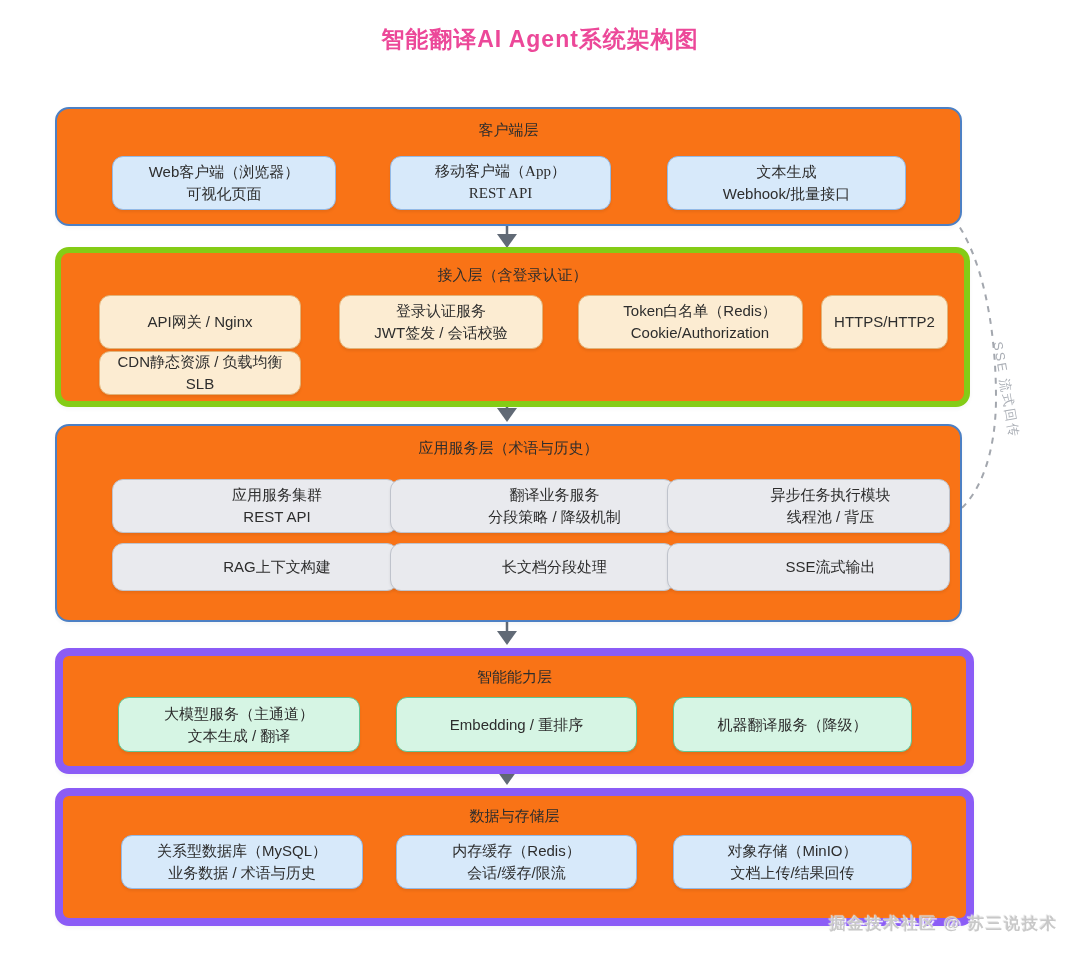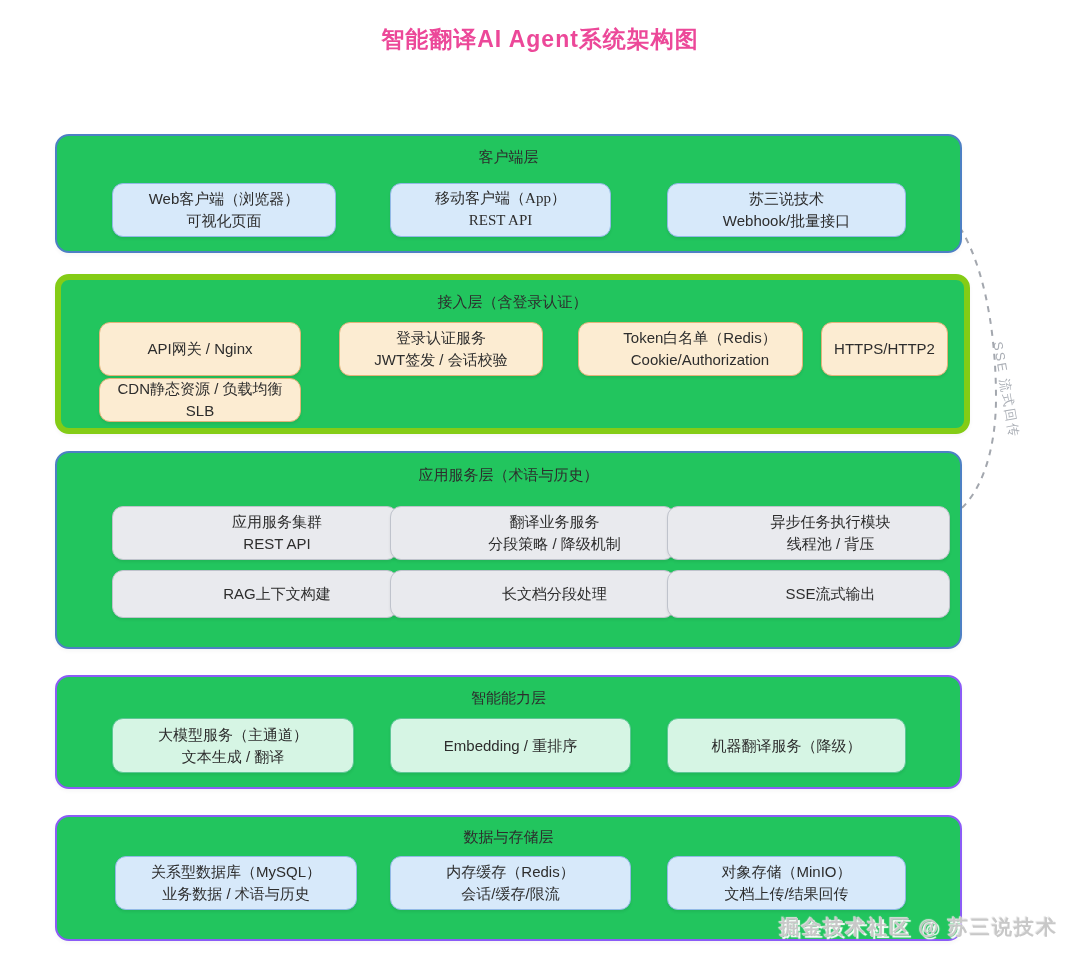--- a/index.html
+++ b/index.html
@@ -5,27 +5,26 @@
   html,body{margin:0;padding:0;background:#ffffff;}
   .canvas{
     position:relative;width:1080px;height:969px;background:#ffffff;overflow:hidden;
     font-family:"Liberation Sans","DejaVu Sans",sans-serif;color:#2b2b2b;
   }
   .diagram-title{
     position:absolute;left:0;top:24px;width:1080px;text-align:center;
     font-size:23px;font-weight:700;color:#ec4899;letter-spacing:1px;margin:0;
   }
   .layer{
-    position:absolute;left:55px;width:903px;background:#22c55e;border-radius:14px;
+    position:absolute;left:55px;width:903px;background:#f97316;border-radius:14px;
     box-shadow:0 2px 4px rgba(0,0,0,.04);
-    margin-top:27px;
   }
   .layer-blue  {border:2px solid #4d80c4;}
   .layer-orange{border:6px solid #84cc16;}
-  .layer-green {border:2px solid #8b5cf6;}
+  .layer-green {border:8px solid #8b5cf6;}
   .layer-title{
     position:absolute;left:0;width:100%;text-align:center;
     font-size:15px;color:#2d2d2d;
   }
   .box{
     position:absolute;border-radius:11px;display:flex;flex-direction:column;
     justify-content:center;align-items:center;text-align:center;
     font-size:15px;line-height:1.45;color:#2d2d2d;
     box-shadow:0 2px 3px rgba(0,0,0,.07);
   }
@@ -36,21 +35,21 @@
   .bl{display:block;padding:0 8px;}
   .bl:empty{display:none;}
   .connectors{position:absolute;left:0;top:0;width:1080px;height:969px;pointer-events:none;}
   .sse-label{
     position:absolute;left:951px;top:388px;width:112px;
     transform:rotate(80deg);transform-origin:center center;
     font-size:13px;color:#abafb6;letter-spacing:2px;white-space:nowrap;
   }
   .watermark{
     position:absolute;right:22px;top:914px;
-    font-size:20px;font-weight:700;color:#c8c8c8;letter-spacing:2px;
+    font-size:16px;font-weight:700;color:#c8c8c8;letter-spacing:2px;
     text-shadow:2px 2px 1px #ffffff,-1px -1px 1px #e2e2e2;
   }
 </style>
 </head>
 <body>
 
 <div class="canvas">
 
   <h1 class="diagram-title">智能翻译AI Agent系统架构图</h1>
 
@@ -81,21 +80,21 @@
     <div class="layer-title" style="top:12px;">客户端层</div>
     <div class="box box-blue" style="left:55px;top:47px;width:222px;height:52px;">
       <span class="bl">Web客户端（浏览器）</span>
       <span class="bl">可视化页面</span>
     </div>
     <div class="box box-blue" style="left:333px;top:47px;width:219px;height:52px;font-family:Liberation Serif, serif;">
       <span class="bl">移动客户端（App）</span>
       <span class="bl">REST API</span>
     </div>
     <div class="box box-blue" style="left:610px;top:47px;width:237px;height:52px;">
-      <span class="bl">苏三说技术</span>
+      <span class="bl">文本生成</span>
       <span class="bl">Webhook/批量接口</span>
     </div>
   </section>
 
   <section class="layer layer-orange" style="top:247px;height:148px;">
     <div class="layer-title" style="top:13px;">接入层（含登录认证）</div>
     <div class="box box-orange" style="left:38px;top:42px;width:200px;height:52px;">
       <span class="bl">API网关 / Nginx</span>
 
     </div>

